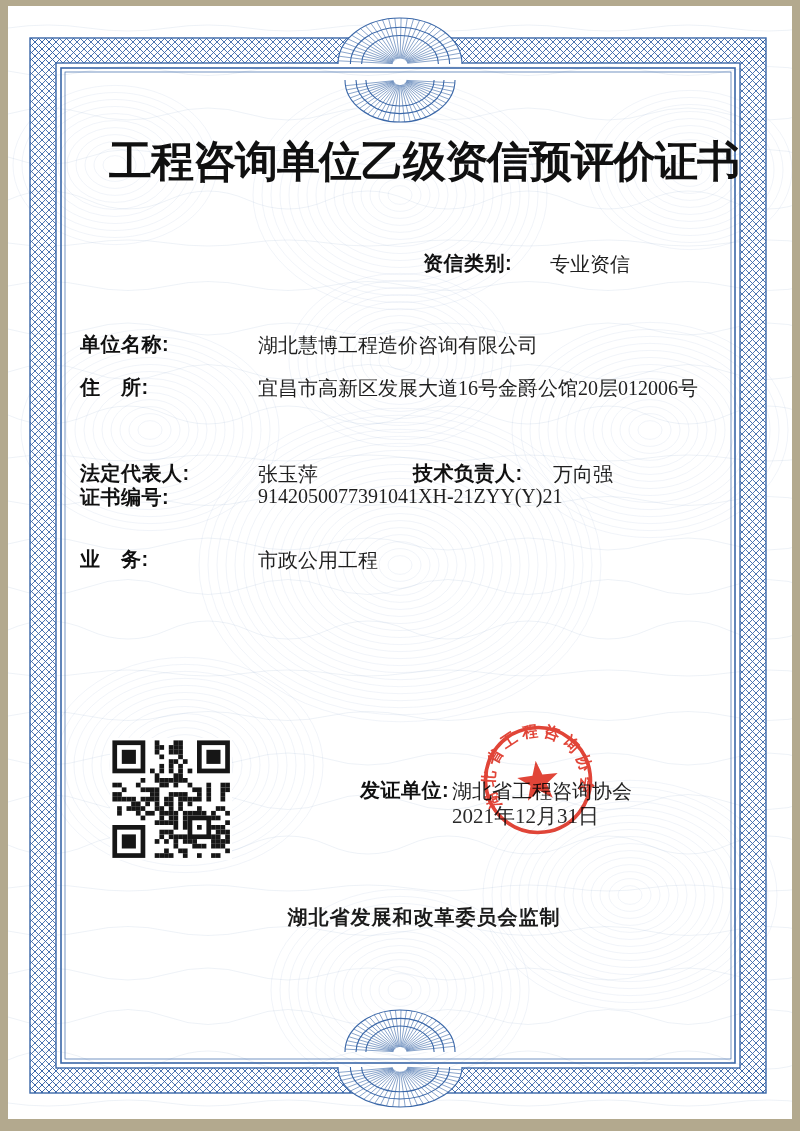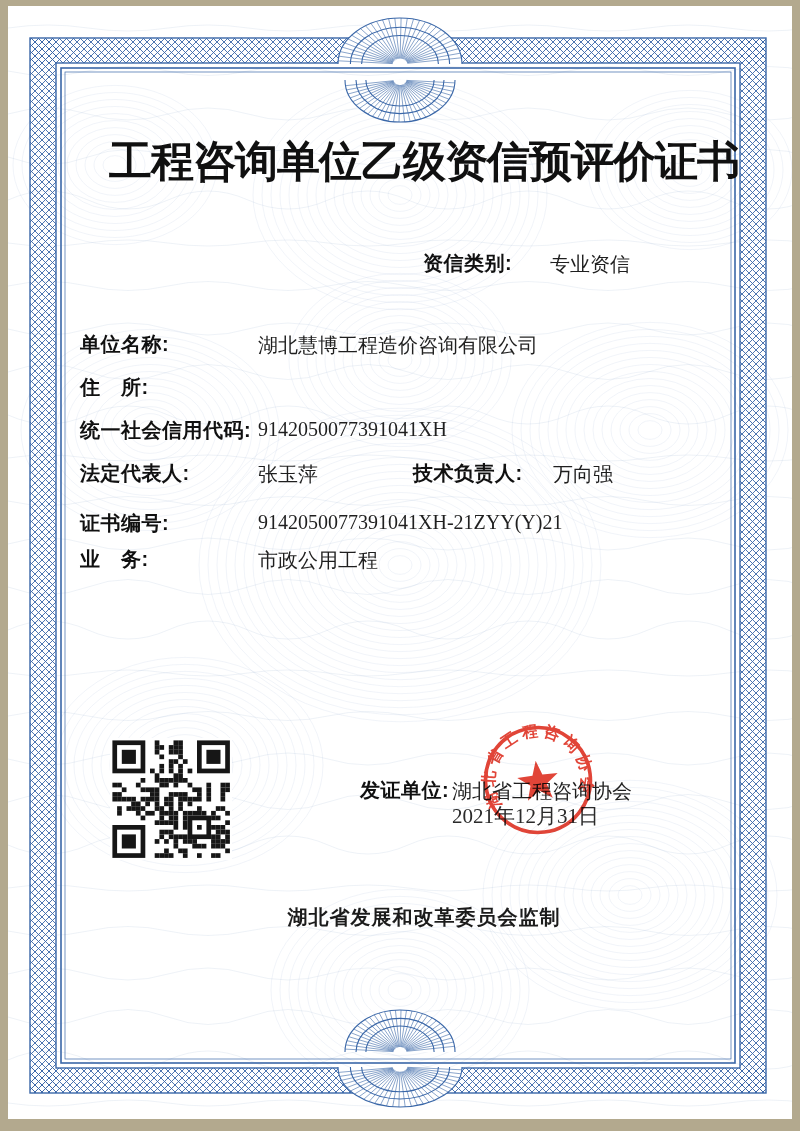--- a/index.html
+++ b/index.html
@@ -12,21 +12,21 @@
          font-weight:700;font-size:43px;letter-spacing:-1px;color:#101010;}
   .lbl{font-weight:700;font-size:20px;color:#101010;letter-spacing:.5px;}
   .val{font-family:"Liberation Serif","DejaVu Serif",serif;font-size:20px;color:#1f1f1f;}
   .row{position:absolute;left:0;top:0;width:800px;height:28px;z-index:2;}
   .row .lbl{position:absolute;left:80px;top:0;}
   .row .val{position:absolute;left:258px;top:1px;}
   .row .lbl2{position:absolute;left:413px;top:0;}
   .row .val2{position:absolute;left:553px;top:1px;}
   #row-credit{top:250px;} #row-credit .lbl{left:412px;margin-left:11px;} #row-credit .val{left:550px;}
   #row-company{top:331px;} #row-address{top:374px;} #row-code{top:417px;}
-  #row-persons{top:460px;} #row-certno{top:510px;} #row-business{top:546px;}
+  #row-persons{top:460px;} #row-certno{top:484px;} #row-business{top:546px;}
   #row-issuer{top:752px;margin-top:25px;} #row-issuer .lbl{left:360px;} #row-issuer .val{left:452px;}
   .date{left:452px;top:802px;font-size:21px;color:#2a2a2a;}
   .footer{left:0;right:0;top:904px;text-align:center;
           font-family:"Liberation Serif","DejaVu Serif",serif;
           font-weight:600;font-size:20px;letter-spacing:1px;color:#1b1b1b;}
   #qr{position:absolute;left:110px;top:738px;width:122px;height:122px;z-index:1;}
   .seal{position:absolute;left:481px;top:723px;width:114px;height:114px;z-index:3;
         opacity:.88;mix-blend-mode:multiply;transform:rotate(-7deg);}
 </style>
 </head>
@@ -453,26 +453,23 @@
     <span class="val">专业资信</span>
   </div>
 
   <div class="row" id="row-company">
     <span class="lbl">单位名称:</span>
     <span class="val">湖北慧博工程造价咨询有限公司</span>
   </div>
 
   <div class="row" id="row-address">
     <span class="lbl">住　所:</span>
-  </div>
-
-  <div class="row" id="row-code">
-    <span class="lbl">统一社会信用代码:</span>
-    <span class="val">9142050077391041XH</span>
-  </div>
+    <span class="val">宜昌市高新区发展大道16号金爵公馆20层012006号</span>
+  </div>
+
 
   <div class="row" id="row-persons">
     <span class="lbl">法定代表人:</span>
     <span class="val">张玉萍</span>
     <span class="lbl lbl2">技术负责人:</span>
     <span class="val val2">万向强</span>
   </div>
 
   <div class="row" id="row-certno">
     <span class="lbl">证书编号:</span>

